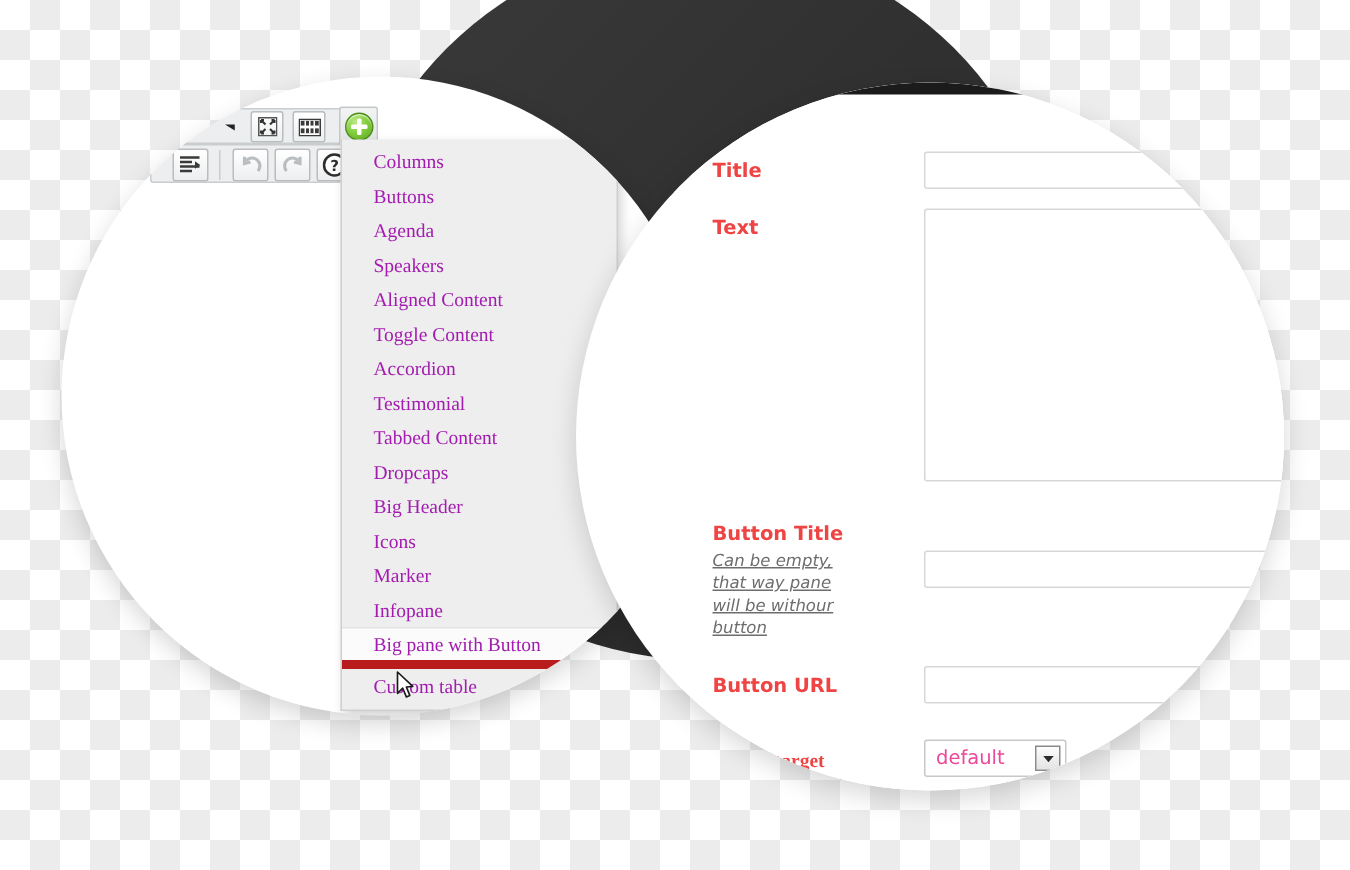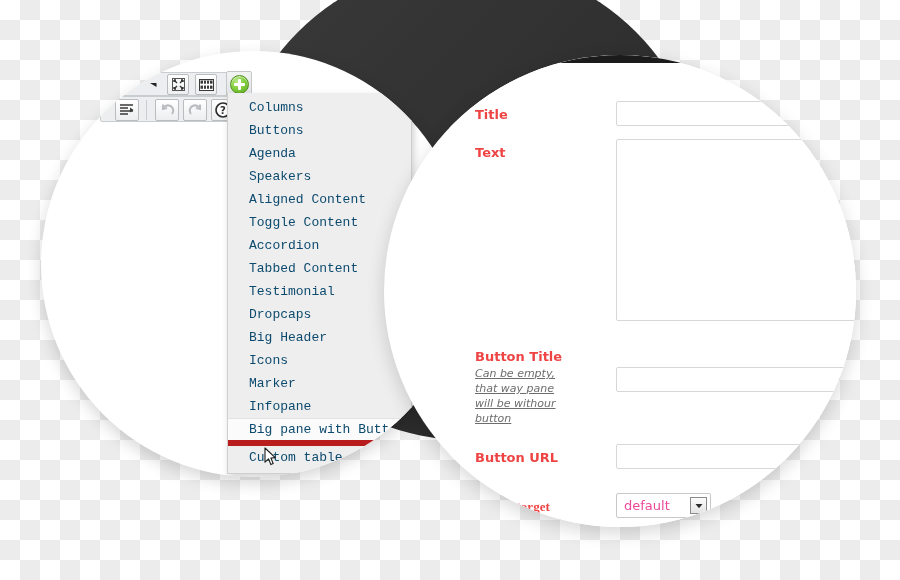--- a/index.html
+++ b/index.html
@@ -103,24 +103,24 @@
     background: #eeeeee;
     border: 1px solid #cfcfcf;
     border-top: none;
     box-shadow: 2px 3px 7px rgba(0,0,0,0.18);
     padding: 3px 0 4px 0;
     box-sizing: border-box;
   }
   .menu-item {
     padding: 3px 10px 3px 21px;
     font-size: 13px;
-    color: #0c4a6e;
+    color: #a21caf;
     line-height: 17px;
     white-space: nowrap;
-    font-family: Liberation Mono, monospace;
+    font-family: Liberation Serif, serif;
   }
   .menu-item.is-hover {
     background: #fbfbfb;
     border-top: 1px solid #e2e2e2;
     border-bottom: 6px solid #b91c1c;
     padding-top: 2px; padding-bottom: 2px;
   }
 
   
   #cursor {
@@ -292,22 +292,22 @@
       </div>
 
       <div id="dropdown">
         <div class="menu-item">Columns</div>
         <div class="menu-item">Buttons</div>
         <div class="menu-item">Agenda</div>
         <div class="menu-item">Speakers</div>
         <div class="menu-item">Aligned Content</div>
         <div class="menu-item">Toggle Content</div>
         <div class="menu-item">Accordion</div>
+        <div class="menu-item">Testimonial</div>
         <div class="menu-item">Tabbed Content</div>
-        <div class="menu-item">Testimonial</div>
         <div class="menu-item">Dropcaps</div>
         <div class="menu-item">Big Header</div>
         <div class="menu-item">Icons</div>
         <div class="menu-item">Marker</div>
         <div class="menu-item">Infopane</div>
         <div class="menu-item is-hover">Big pane with Button</div>
         <div class="menu-item">Custom table</div>
       </div>
 
     </div>

